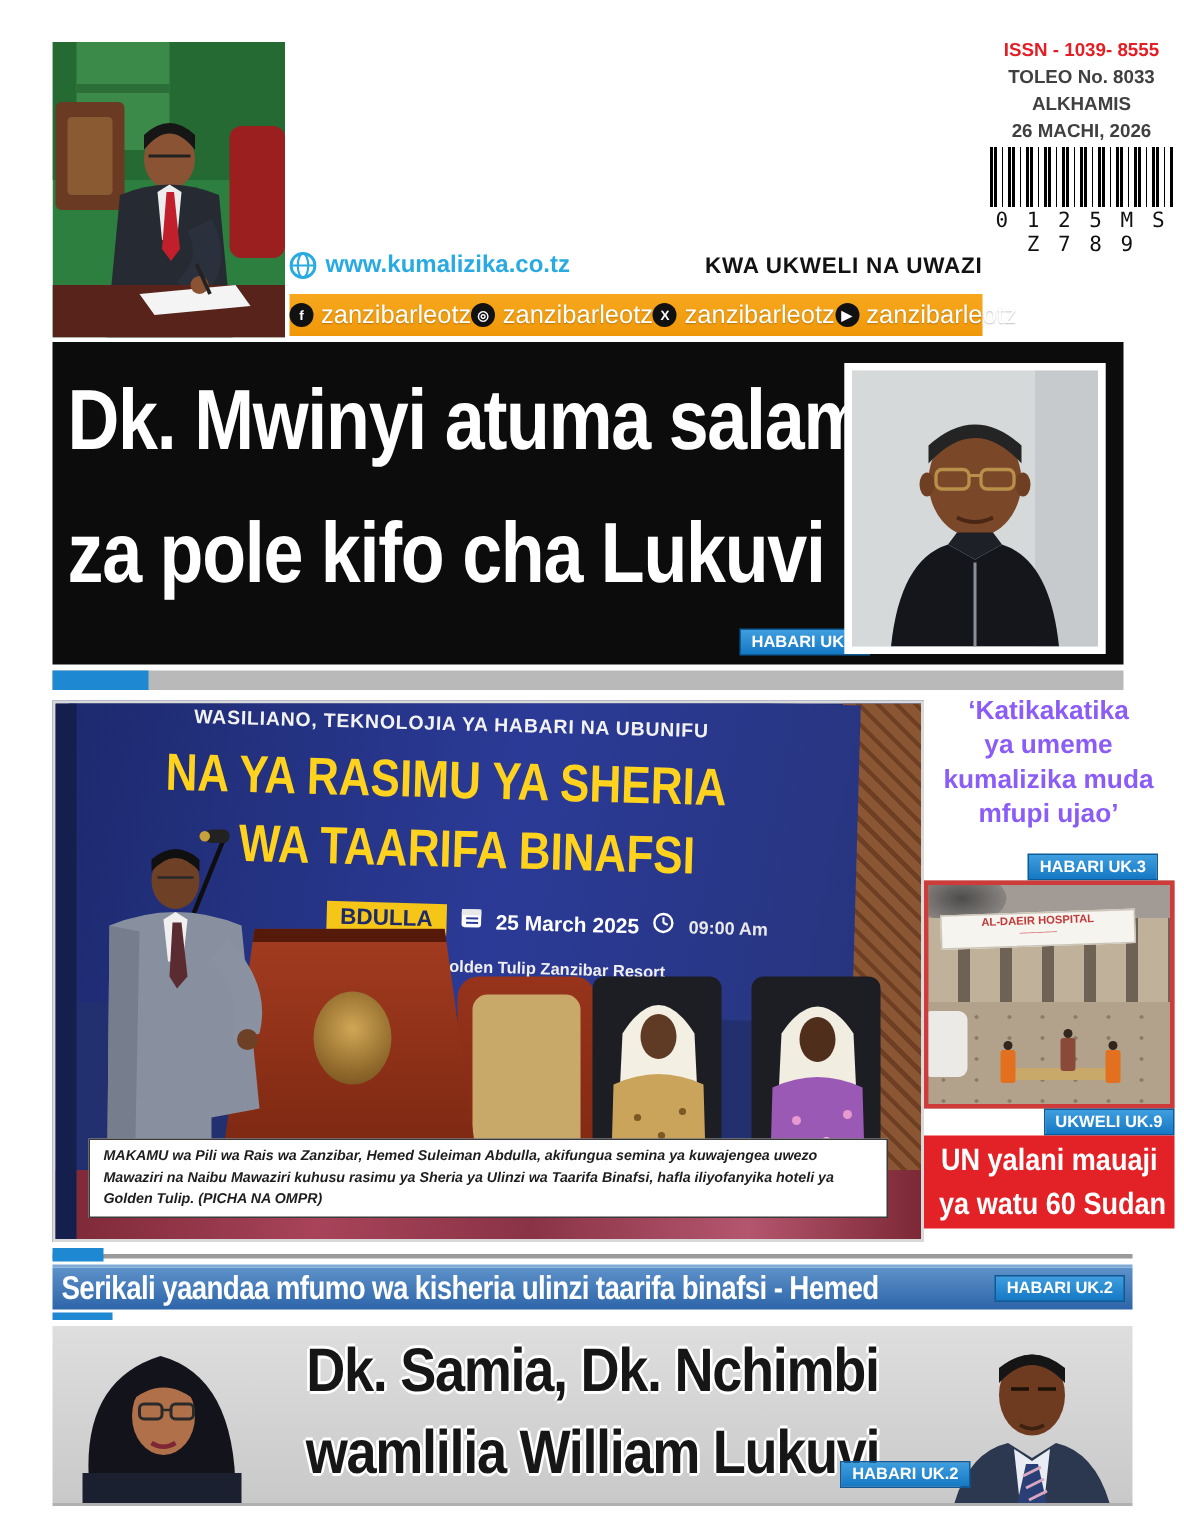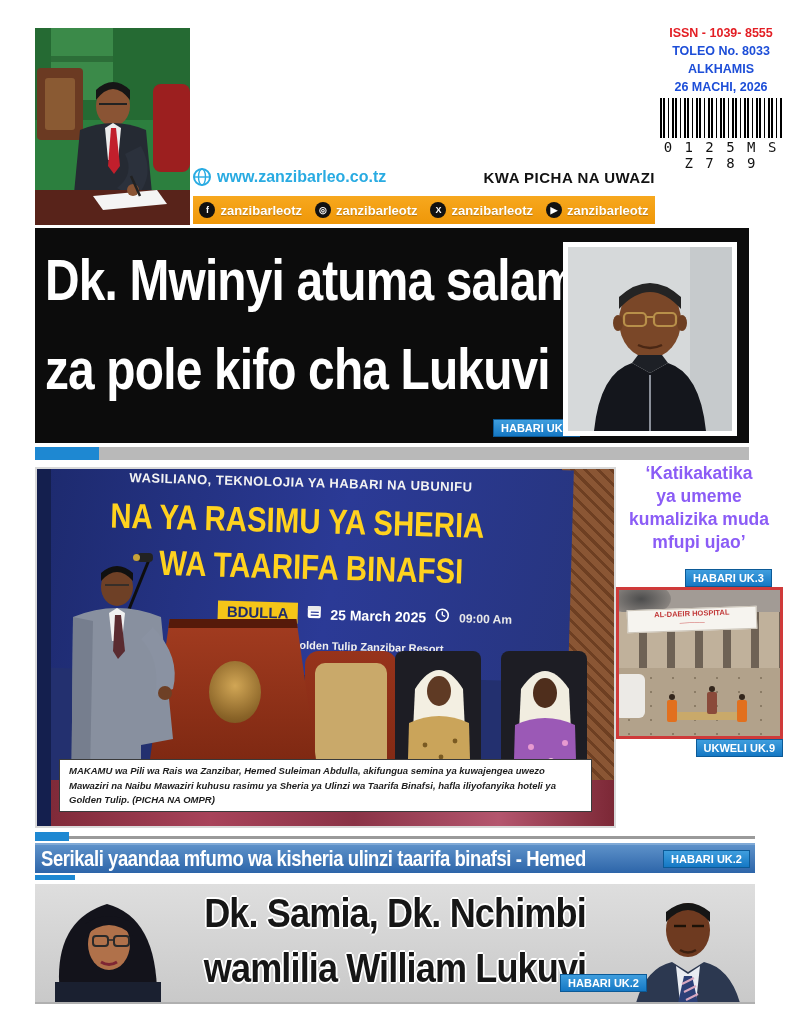--- a/index.html
+++ b/index.html
@@ -22,24 +22,24 @@
      box-shadow:0 0 0 2px #fff;}
   .url-row{left:193px;top:166px;width:462px;height:26px;}
   .globe{position:absolute;left:0;top:2px;}
   .site{position:absolute;left:24px;top:2px;color:#29abe2;font-weight:bold;font-size:16px;}
   .tagline{position:absolute;right:0;top:3px;color:#121212;font-weight:bold;font-size:15px;letter-spacing:.5px;}
   .social-bar{left:193px;top:196px;width:462px;height:28px;background:linear-gradient(#f7a81e,#ef9708);
      display:flex;align-items:center;justify-content:space-around;}
   .social-item{display:flex;align-items:center;gap:5px;}
   .sicon{width:16px;height:16px;border-radius:50%;background:#111;color:#fff;font-size:9px;font-weight:bold;
      display:flex;align-items:center;justify-content:center;line-height:1;}
-  .shandle{color:#fff;font-weight:bold;font-size:13px;text-shadow:0 1px 1px rgba(0,0,0,.25);}
+  .shandle{color:#fff;font-weight:normal;font-size:17px;text-shadow:0 1px 1px rgba(0,0,0,.25);}
   .info-col{left:658px;top:26px;width:126px;text-align:center;}
   .issn{color:#e31e24;font-weight:bold;font-size:12.5px;margin-bottom:4px;}
-  .inf{color:#1d4ed8;font-weight:bold;font-size:12.5px;margin-bottom:4px;}
+  .inf{color:#404040;font-weight:bold;font-size:12.5px;margin-bottom:4px;}
   .barcode{height:40px;margin:4px 2px 1px 2px;background:repeating-linear-gradient(90deg,
      #000 0 2px,#fff 2px 3px,#000 3px 5px,#fff 5px 8px,#000 8px 9px,#fff 9px 12px);}
   .bdigits{font-family:"DejaVu Sans Mono",monospace;font-size:14px;letter-spacing:2px;color:#111;margin-bottom:5px;}
   .greenbox{background:#2f9e41;color:#fff;font-weight:bold;font-size:11.5px;line-height:1.55;
      padding:5px 2px;text-align:center;}
 
   
   .lead-band{left:35px;top:228px;width:714px;height:215px;background:#0c0c0c;}
   .lead-headline{position:absolute;left:10px;top:8px;color:#fff;font-weight:bold;font-size:57px;
      letter-spacing:-1px;line-height:1.57;}
@@ -171,22 +171,22 @@
 
 
   <div class="abs url-row">
     <span class="globe">
       <svg width="18" height="18" viewBox="0 0 18 18">
           <circle cx="9" cy="9" r="8" fill="none" stroke="#29abe2" stroke-width="2"></circle>
           <ellipse cx="9" cy="9" rx="3.5" ry="8" fill="none" stroke="#29abe2" stroke-width="1.4"></ellipse>
           <line x1="1" y1="9" x2="17" y2="9" stroke="#29abe2" stroke-width="1.4"></line>
         </svg>
     </span>
-    <span class="site">www.zanzibarleo.co.tz</span>
-    <span class="tagline">KWA PICHA NA UWAZI</span>
+    <span class="site">www.kumalizika.co.tz</span>
+    <span class="tagline">KWA UKWELI NA UWAZI</span>
   </div>
 
   <div class="abs social-bar">
     <span class="social-item">
       <span class="sicon">f</span>
       <span class="shandle">zanzibarleotz</span>
     </span>
     <span class="social-item">
       <span class="sicon">◎</span>
       <span class="shandle">zanzibarleotz</span>
@@ -340,20 +340,24 @@
     <div class="h-van"></div>
     <div class="h-stretcher"></div>
     <div class="h-fig f1"></div>
     <div class="h-fig f2"></div>
     <div class="h-fig f3"></div>
   </div>
 
   <div class="abs badge9">
     <span class="pbadge">UKWELI UK.9</span>
   </div>
+  <div class="abs red-band">
+    <span class="condC">UN yalani mauaji</span>
+    <span class="condC">ya watu 60 Sudan</span>
+  </div>
 
   <div class="abs divider2g"></div>
   <div class="abs divider2b"></div>
   <div class="abs blue-strip">
     <span class="bs-text condL">Serikali yaandaa mfumo wa kisheria ulinzi taarifa binafsi - Hemed</span>
     <span class="pbadge bs-badge">HABARI UK.2</span>
   </div>
   <div class="abs bs-underline"></div>
 
   <div class="abs bottom-band">

